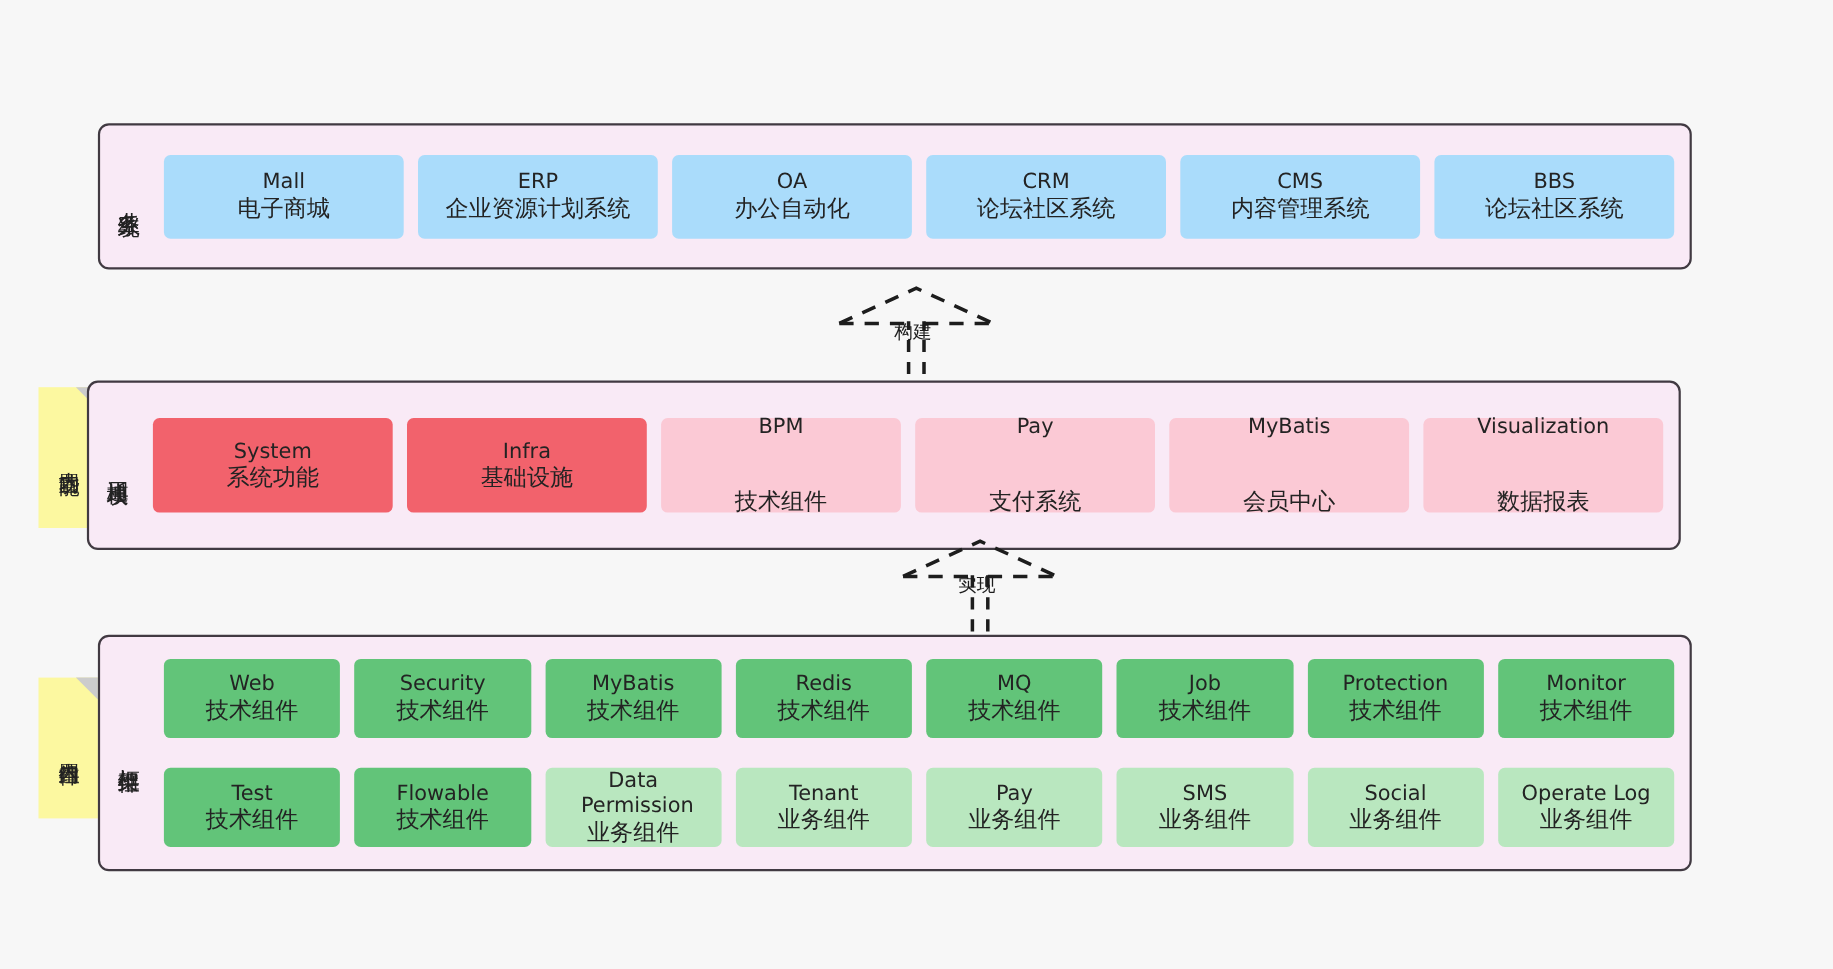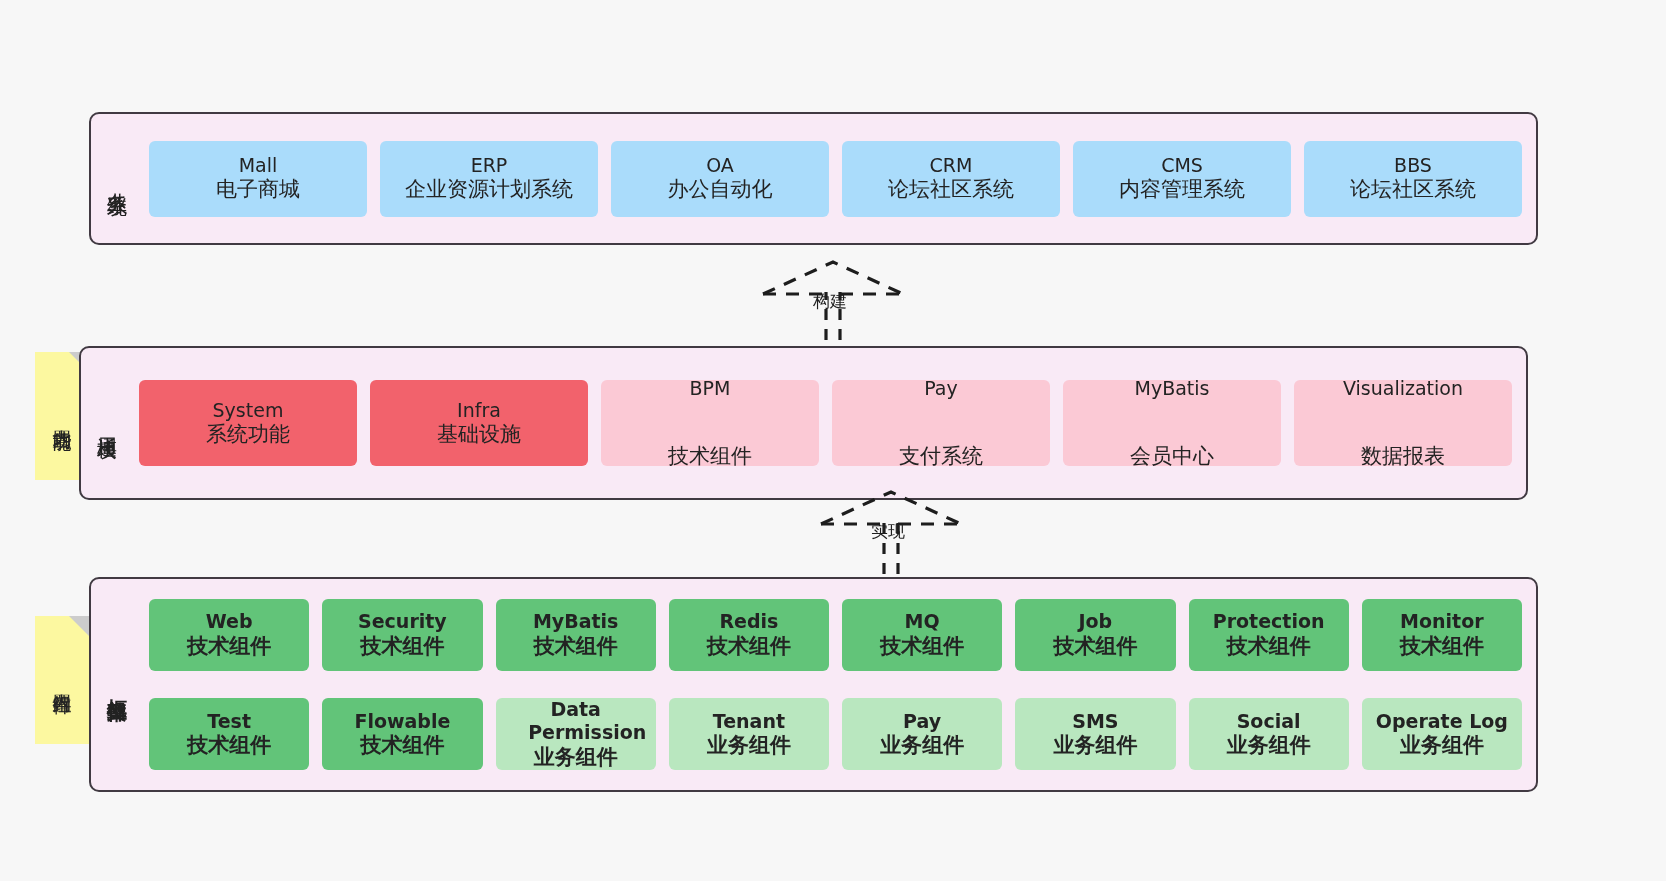--- a/index.html
+++ b/index.html
@@ -191,21 +191,21 @@
       <path d="M 68 86 L 68 34 M 82 86 L 82 34" fill="none" stroke="#1d1d1d" stroke-width="3.2" stroke-dasharray="11,9"></path>
       <path d="M 5 36 L 75 4 L 145 36" fill="none" stroke="#1d1d1d" stroke-width="3.2" stroke-dasharray="13,10" stroke-linejoin="miter"></path>
       <path d="M 5 36 L 68 36 M 82 36 L 145 36" fill="none" stroke="#1d1d1d" stroke-width="3.2" stroke-dasharray="13,10"></path>
     </svg>
     <div class="conn-label" style="left:55px; top:32px;">实现</div>
   </div>
 
   <div class="sticky" style="left:35px; top:616px; width:54px; height:128px;">
     <span>内置组件</span>
   </div>
-  <div class="layer" id="layer-framework-components" style="left:89px; top:577px; width:1449px; height:215px;font-weight:bold;">
+  <div class="layer" id="layer-framework-components" style="left:89px; top:577px; width:1449px; height:215px;">
     <div class="layer-title">框架组件</div>
     <div class="layer-body" style="gap:8px; padding:10px 14px 10px 6px;">
 
       <div class="row">
         <div class="node fw-tech">
           <div class="t1">Web</div>
           <div class="t2">技术组件</div>
         </div>
         <div class="node fw-tech">
           <div class="t1">Security</div>

